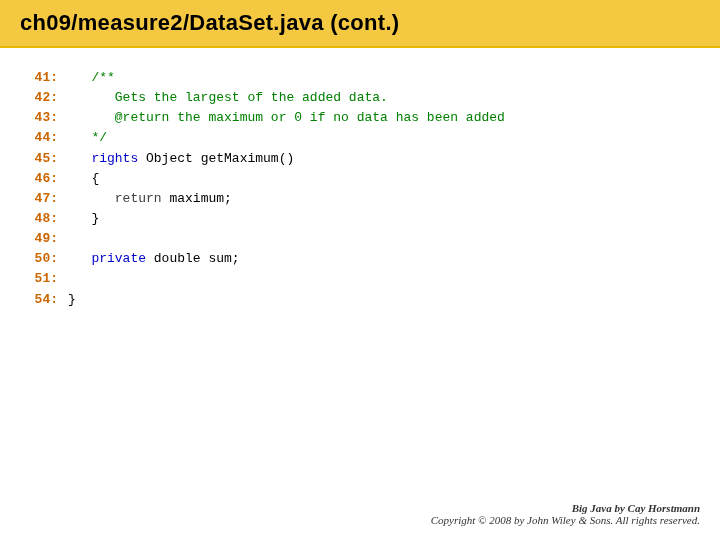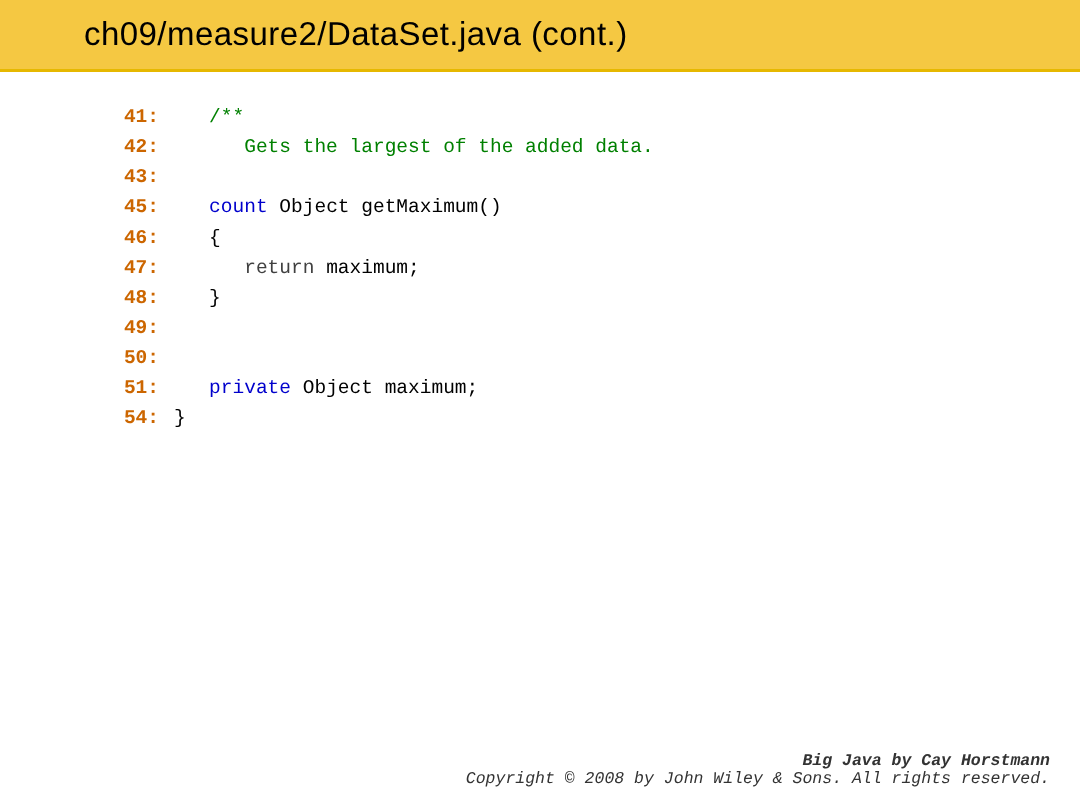--- a/index.html
+++ b/index.html
@@ -12,36 +12,34 @@
     }
 
     .header {
       background: #f5c842;
       padding: 10px 20px;
       border-bottom: 2px solid #e6b800;
     }
 
     .header-title {
       font-size: 22px;
-      font-weight: normal;
+      font-weight: bold;
       color: #000000;
       letter-spacing: 0.3px;
-      margin-left: 36px;
     }
 
     .content {
       padding: 20px 30px;
       background: #ffffff;
     }
 
     .code-block {
       font-family: 'Courier New', Courier, monospace;
       font-size: 13px;
       line-height: 1.55;
-      margin-left: 48px;
     }
 
     .code-line {
       display: flex;
       align-items: baseline;
     }
 
     .line-num {
       color: #cc6600;
       font-weight: bold;
@@ -71,21 +69,21 @@
       color: #0000cc;
     }
 
     .footer {
       position: absolute;
       bottom: 14px;
       right: 20px;
       text-align: right;
       font-size: 11px;
       color: #333333;
-      font-family: Liberation Mono, monospace;
+      font-family: Liberation Serif, serif;
       font-style: italic;
     }
 
     .footer-line1 {
       font-weight: bold;
       font-style: italic;
     }
   </style>
 </head>
 <body>
@@ -102,26 +100,31 @@
       <span class="code-text kw-comment">&nbsp;&nbsp;&nbsp;/**</span>
     </div>
 
     <div class="code-line">
       <span class="line-num">42:</span>
       <span class="code-text kw-comment">&nbsp;&nbsp;&nbsp;&nbsp;&nbsp;&nbsp;Gets the largest of the added data.</span>
     </div>
 
     <div class="code-line">
       <span class="line-num">43:</span>
+      <span class="code-text kw-comment">&nbsp;&nbsp;&nbsp;&nbsp;&nbsp;&nbsp;@return the maximum or 0 if no data has been added</span>
     </div>
 
+    <div class="code-line">
+      <span class="line-num">44:</span>
+      <span class="code-text kw-comment">&nbsp;&nbsp;&nbsp;*/</span>
+    </div>
 
     <div class="code-line">
       <span class="line-num">45:</span>
-      <span class="code-text">&nbsp;&nbsp;&nbsp;<span class="kw-public">count</span> Object getMaximum()</span>
+      <span class="code-text">&nbsp;&nbsp;&nbsp;<span class="kw-public">rights</span> Object getMaximum()</span>
     </div>
 
     <div class="code-line">
       <span class="line-num">46:</span>
       <span class="code-text">&nbsp;&nbsp;&nbsp;{</span>
     </div>
 
     <div class="code-line">
       <span class="line-num">47:</span>
       <span class="code-text">&nbsp;&nbsp;&nbsp;&nbsp;&nbsp;&nbsp;<span class="kw-return">return</span> maximum;</span>
@@ -132,25 +135,25 @@
       <span class="code-text">&nbsp;&nbsp;&nbsp;}</span>
     </div>
 
     <div class="code-line">
       <span class="line-num">49:</span>
       <span class="code-text">&nbsp;</span>
     </div>
 
     <div class="code-line">
       <span class="line-num">50:</span>
+      <span class="code-text">&nbsp;&nbsp;&nbsp;<span class="kw-private">private</span> double sum;</span>
     </div>
 
     <div class="code-line">
       <span class="line-num">51:</span>
-      <span class="code-text">&nbsp;&nbsp;&nbsp;<span class="kw-private">private</span> Object maximum;</span>
     </div>
 
 
 
     <div class="code-line">
       <span class="line-num">54:</span>
       <span class="code-text">}</span>
     </div>
 
   </div>

